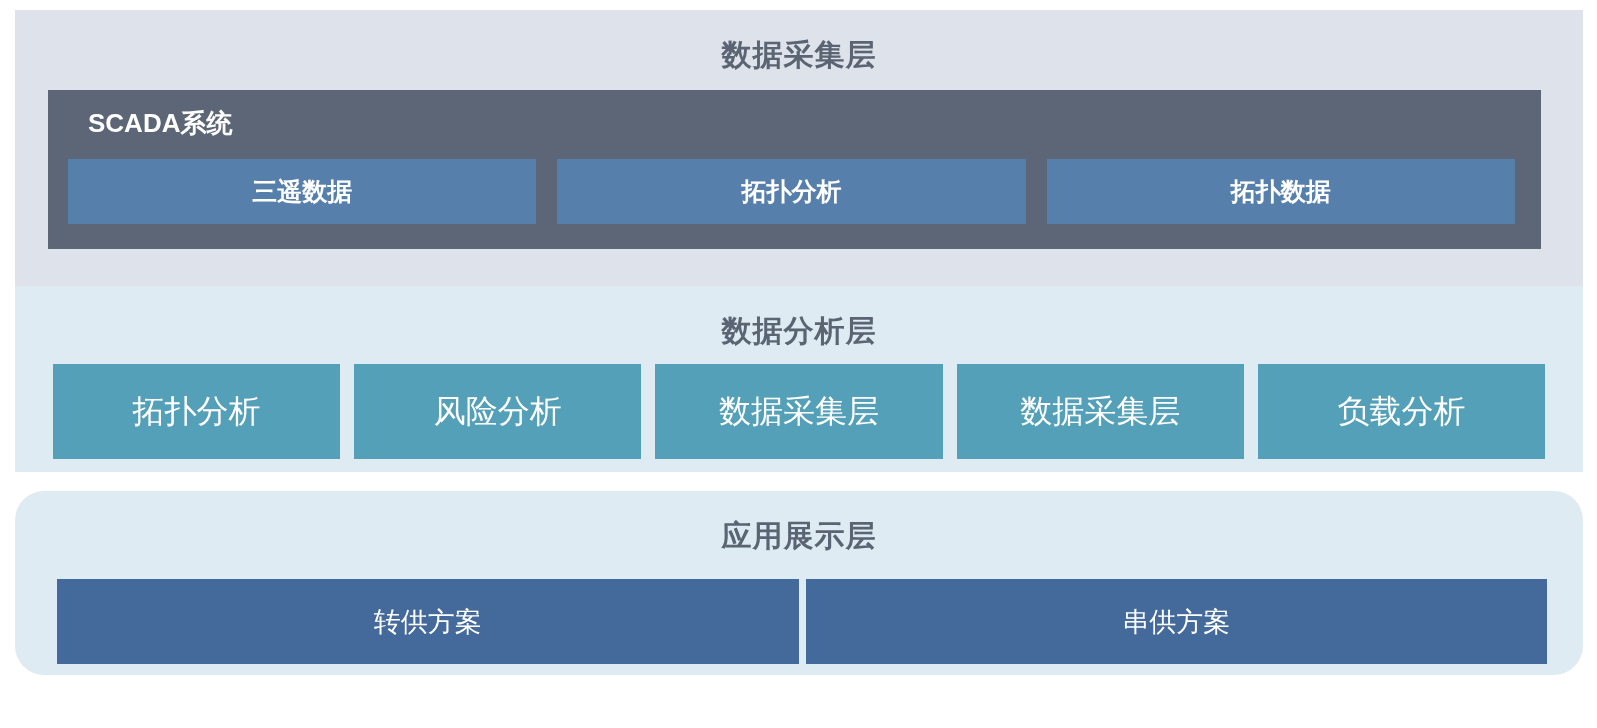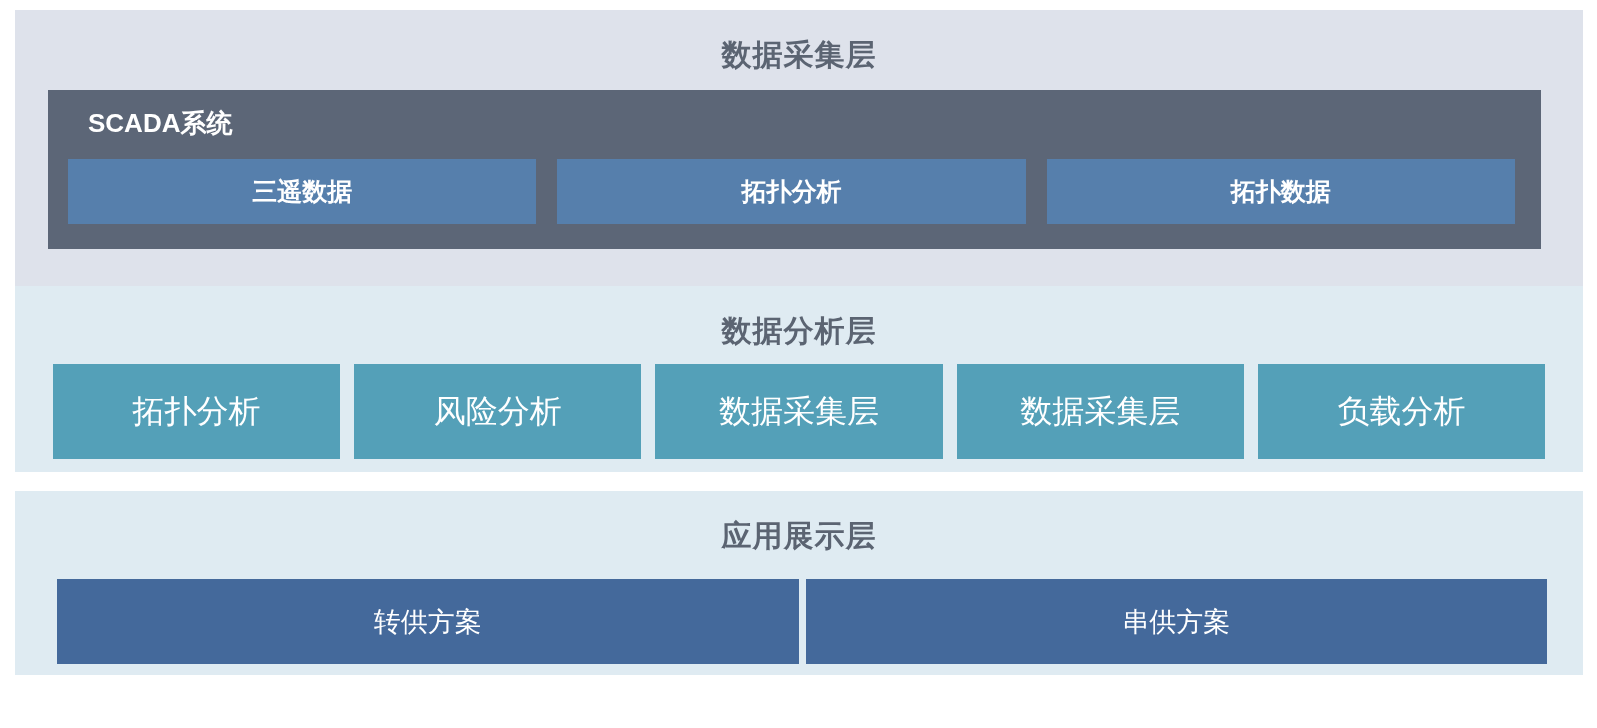--- a/index.html
+++ b/index.html
@@ -84,20 +84,21 @@
     font-weight: 400;
     display: flex;
     align-items: center;
     justify-content: center;
   }
   
   .layer3 {
     margin-top: 19px;
     height: 184px;
     background: var(--layer23-bg, #dfebf2);
+    border-radius: 29px;
   }
   .app-row {
     display: flex;
     gap: 7px;
     margin: 24px 36px 0 42px;
   }
   .app-box {
     flex: 1;
     height: 85px;
     background: var(--navy-box-bg, #44699b);

